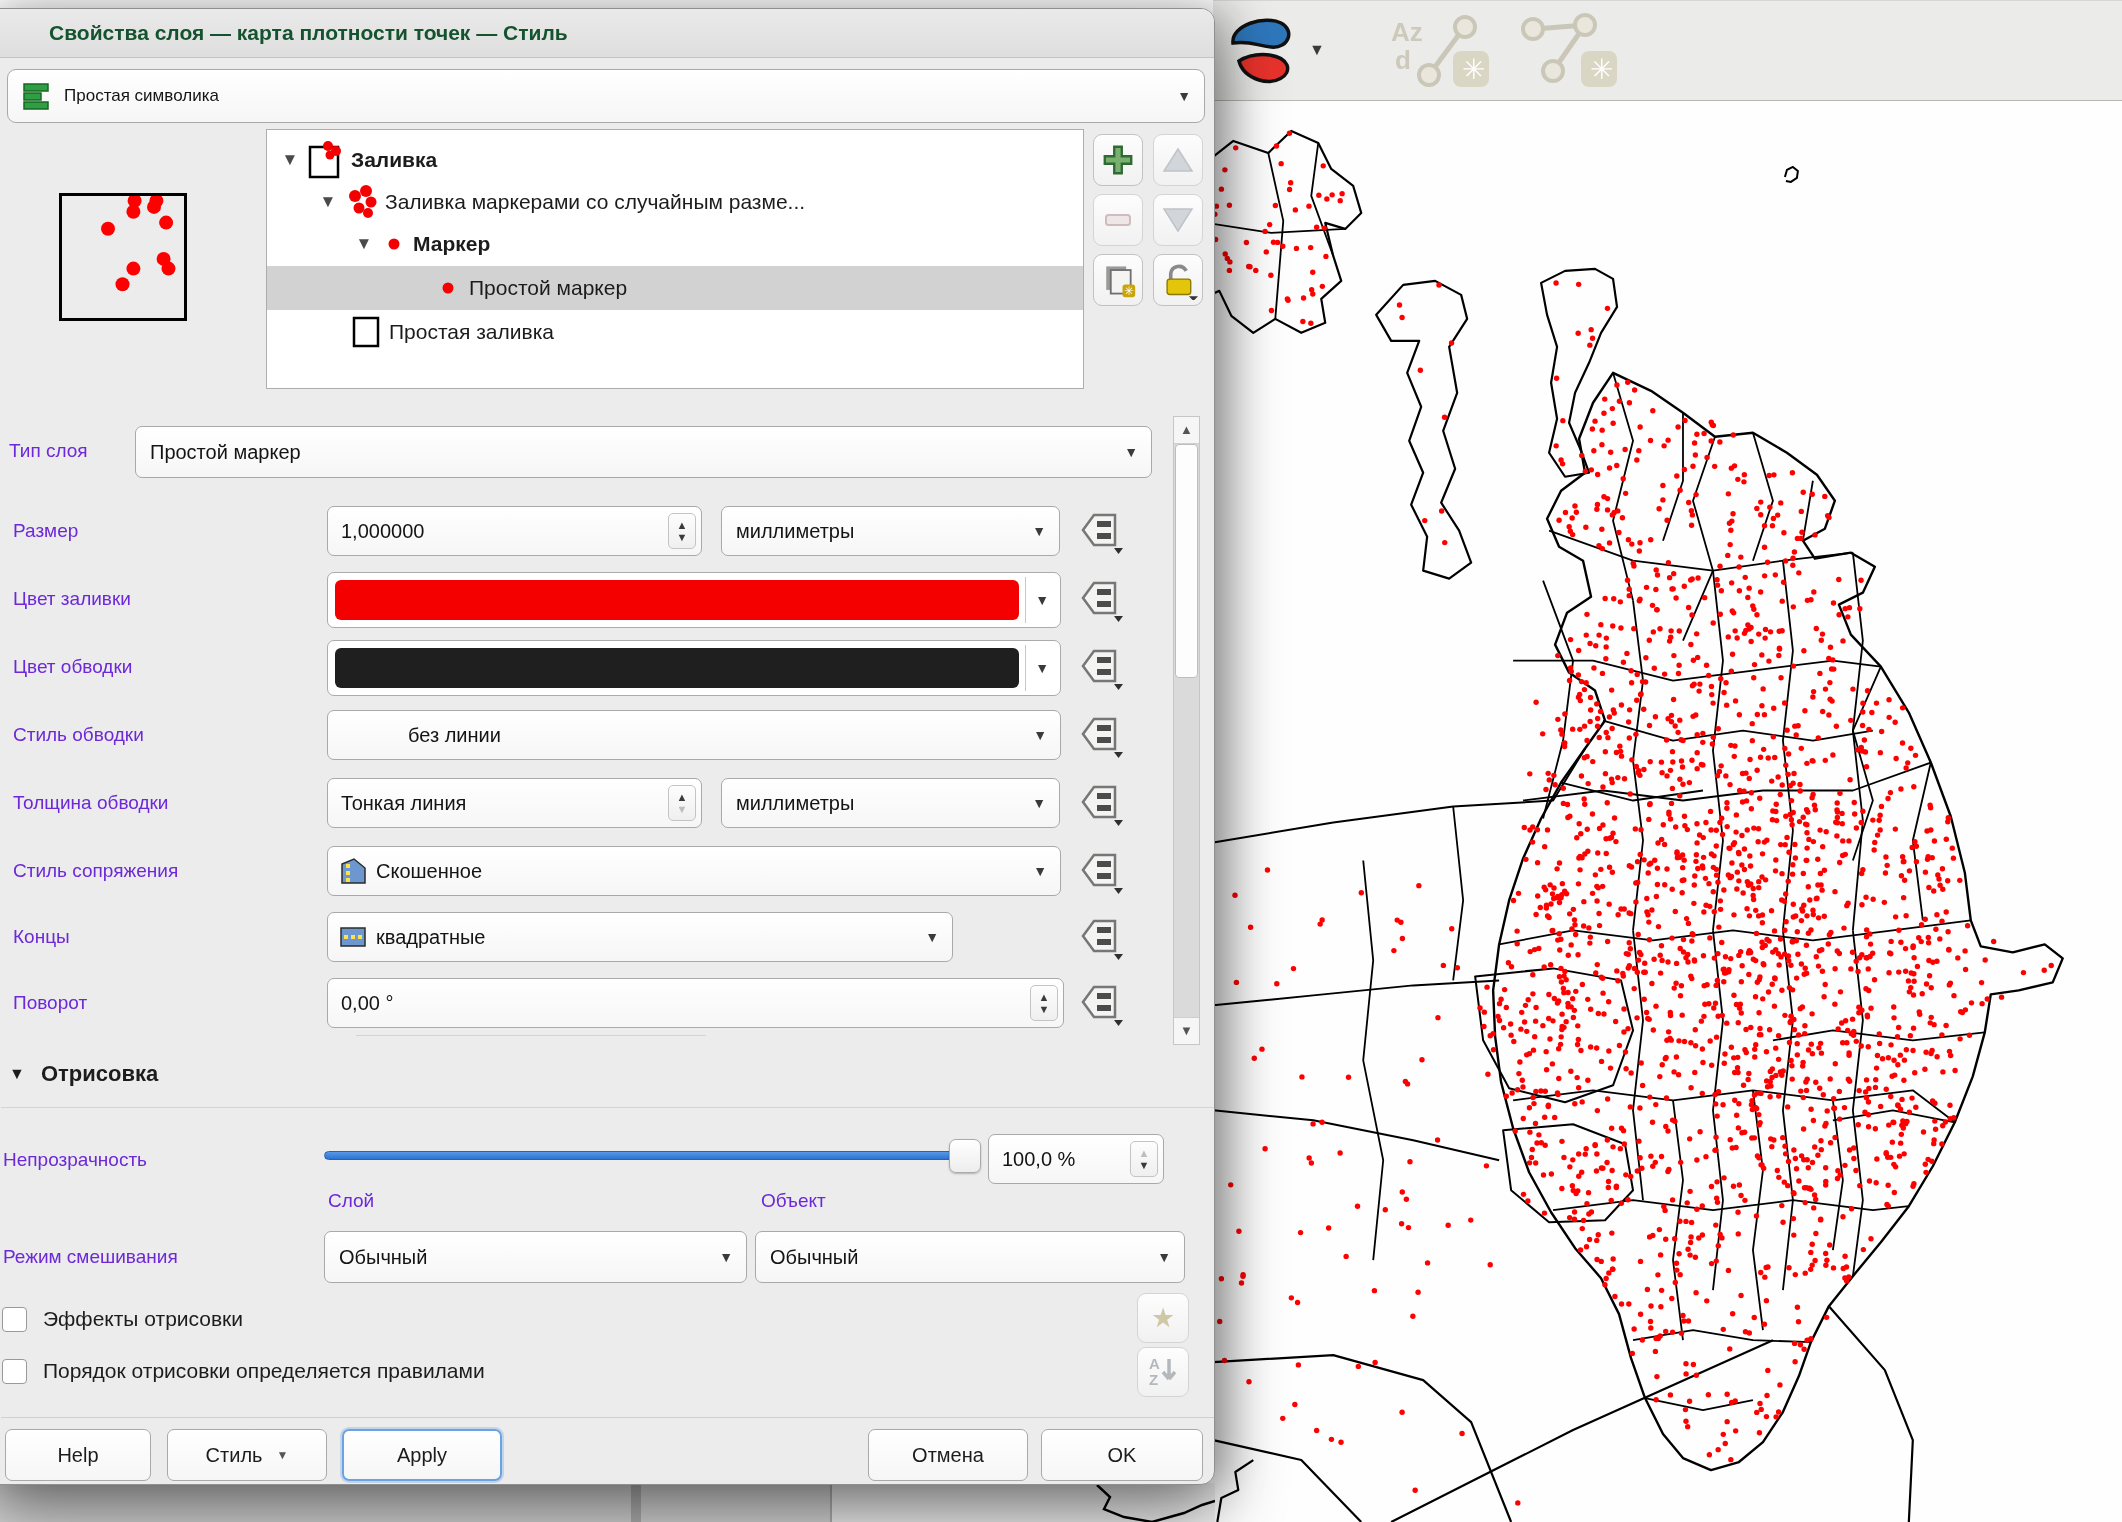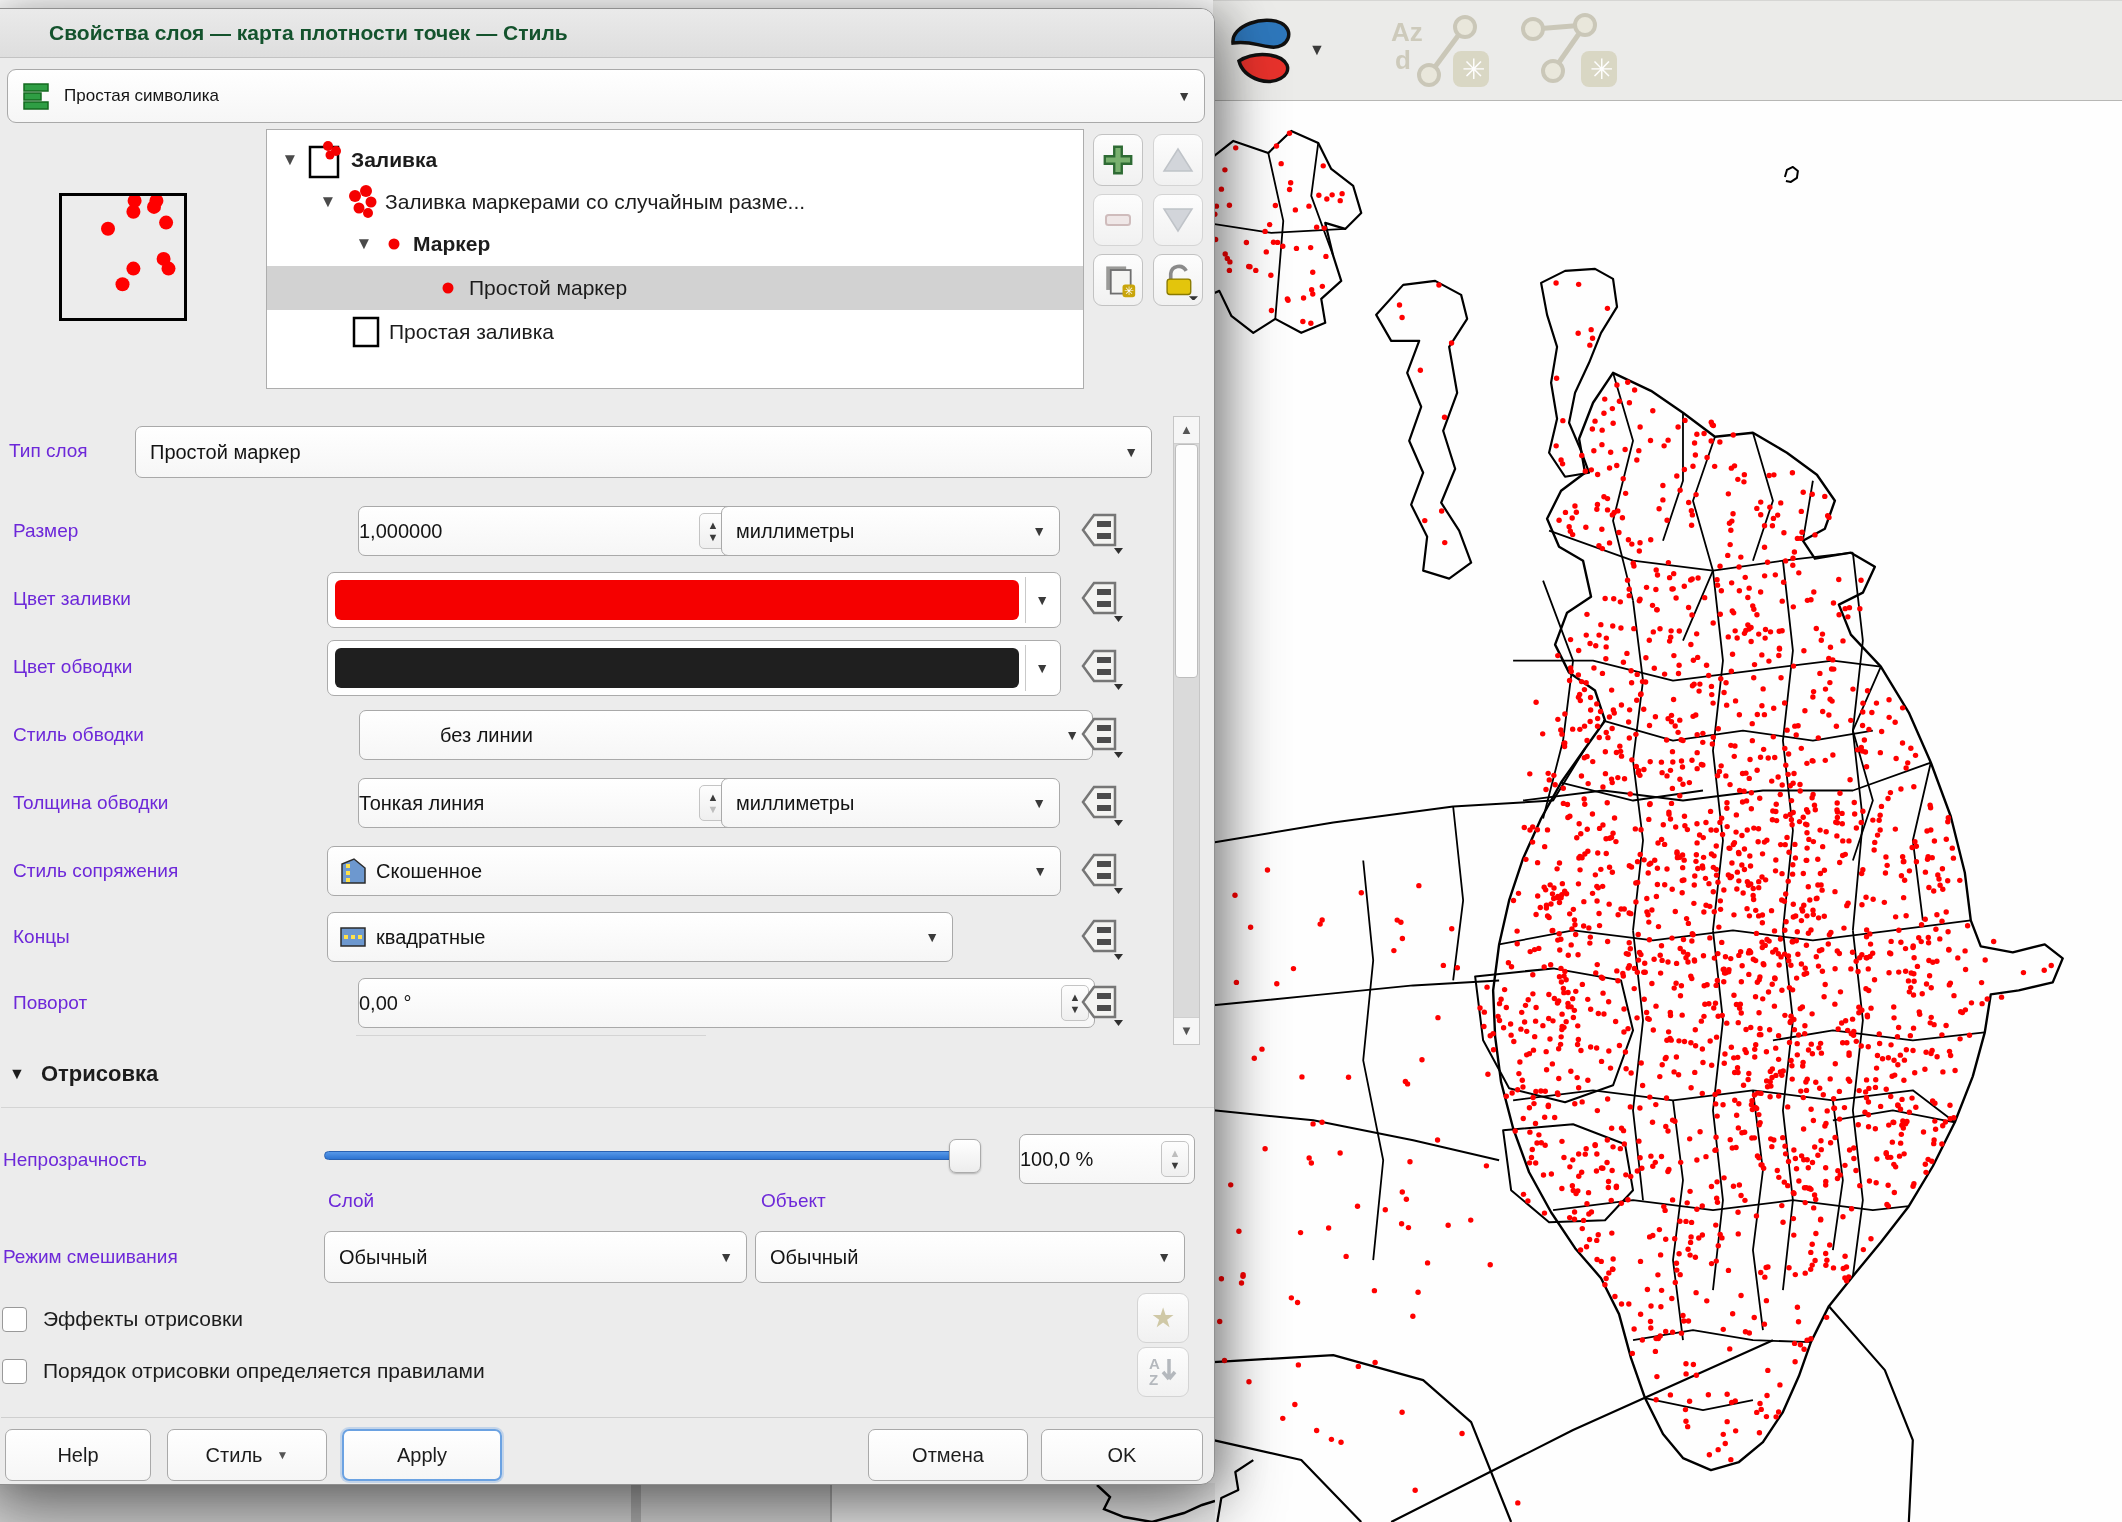--- a/index.html
+++ b/index.html
@@ -22,21 +22,21 @@
           border:1px solid #8f8f8f;border-radius:14px;
           box-shadow:0 30px 70px rgba(0,0,0,.45), 12px 0 40px rgba(0,0,0,.25);}
   .dlg-inner{position:absolute;left:14px;top:0;width:1213px;height:100%;}
   .titlebar{left:0;top:0;right:0;height:48px;background:linear-gradient(#eaeaea,#dedede);
             border-bottom:1px solid #c3c3c3;border-radius:13px 13px 0 0;}
   .title{left:48px;top:0;height:48px;line-height:48px;font-size:21px;font-weight:bold;color:#14532d;white-space:nowrap;}
 
   .combo,.spin,.btn{background:linear-gradient(#ffffff,#f6f6f6);border:1.5px solid #a9a9a9;border-radius:7px;box-sizing:border-box;}
   .combo{height:50px;display:flex;align-items:center;font-size:20px;color:#141414;padding-left:14px;}
   .combo .arr{position:absolute;right:13px;top:50%;transform:translateY(-50%);font-size:14px;color:#3a3a3a;}
-  .spin{height:50px;display:flex;align-items:center;font-size:20px;color:#141414;margin-left:31px;}
+  .spin{height:50px;display:flex;align-items:center;font-size:20px;color:#141414;padding-left:13px;}
   .caps{position:absolute;right:5px;top:6px;bottom:6px;width:26px;border:1px solid #c4c4c4;border-radius:5px;
         background:linear-gradient(#fdfdfd,#efefef);display:flex;flex-direction:column;align-items:center;justify-content:center;gap:1px;}
   .caps span{font-size:11px;line-height:11px;color:#3a3a3a;}
   .caps span.dim{color:#bdbdbd;}
   .lbl{font-size:19px;color:#6d28d9;line-height:50px;white-space:nowrap;}
 
   .colorbtn{height:56px;background:#fff;border:1.5px solid #ababab;border-radius:7px;box-sizing:border-box;}
   .colorbar{position:absolute;left:7px;top:7px;right:41px;bottom:7px;border-radius:6px;}
   .colorsep{position:absolute;right:34px;top:4px;bottom:4px;width:1px;background:#c9c9c9;}
   .colorarr{position:absolute;right:11px;top:50%;transform:translateY(-50%);font-size:14px;color:#3a3a3a;}
@@ -2333,21 +2333,21 @@
       <div class="abs colorbtn" style="left:326px;top:631px;width:734px;">
         <div class="colorbar" style="background: rgb(31, 31, 31);"></div>
         <div class="colorsep"></div>
         <span class="colorarr">▼</span>
       </div>
       <svg class="abs ovr" style="left:1076px;top:634px;" viewBox="0 0 46 48">
           <use href="#i-ovr"></use>
         </svg>
 
       <div class="abs lbl" style="left:12px;top:701px;">Стиль обводки</div>
-      <div class="abs combo" style="left:326px;top:701px;width:734px;padding-left:80px;margin-left:32px;">
+      <div class="abs combo" style="left:326px;top:701px;width:734px;padding-left:80px;">
         <span>без линии</span>
         <span class="arr">▼</span>
       </div>
       <svg class="abs ovr" style="left:1076px;top:702px;" viewBox="0 0 46 48">
           <use href="#i-ovr"></use>
         </svg>
 
       <div class="abs lbl" style="left:12px;top:769px;">Толщина обводки</div>
       <div class="abs spin" style="left:326px;top:769px;width:375px;">
         <span>Тонкая линия</span>

